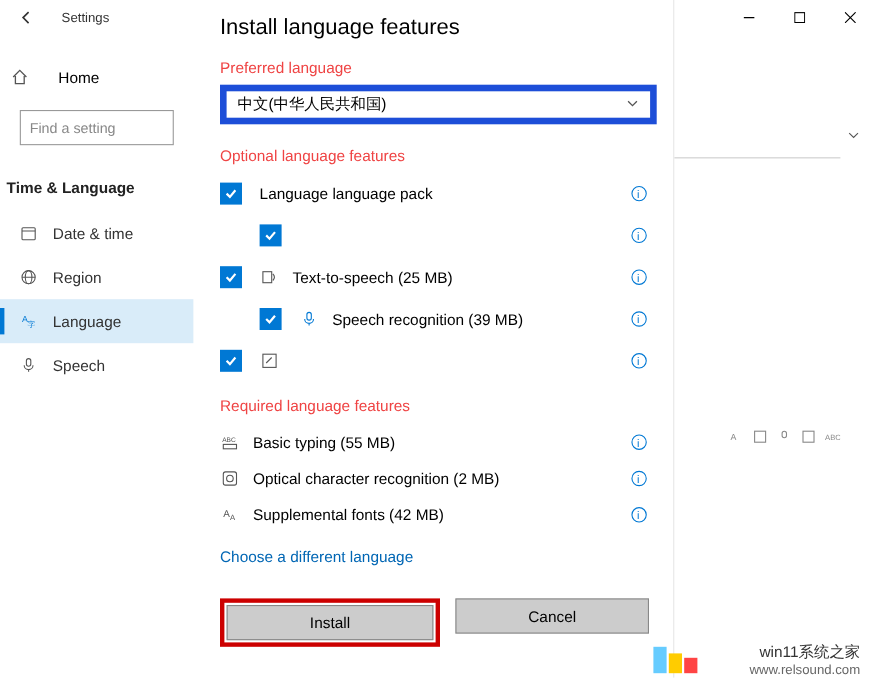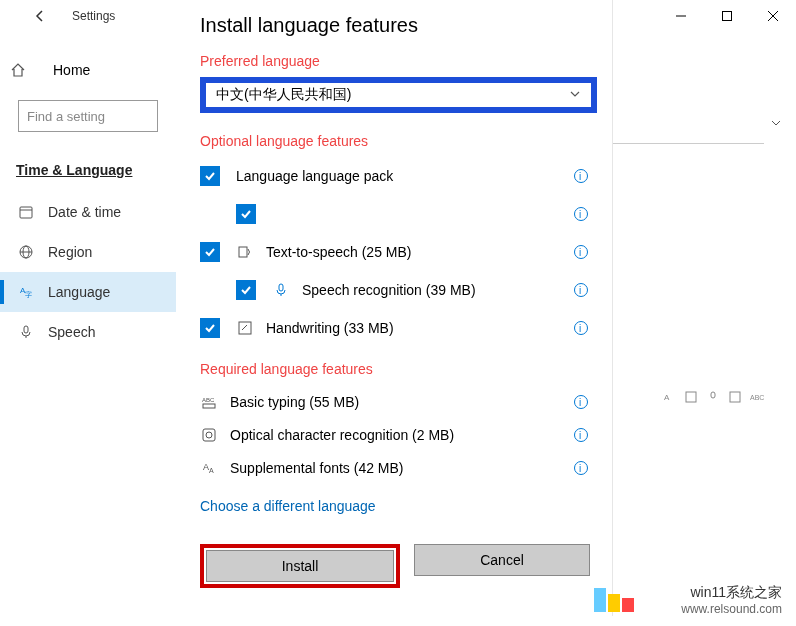--- a/index.html
+++ b/index.html
@@ -1,27 +1,27 @@
 <!DOCTYPE html>
 <html><head>
   <meta charset="utf-8">
   <style>
     * { margin: 0; padding: 0; box-sizing: border-box; font-family: "Segoe UI", sans-serif; }
     body { width: 796px; height: 626px; background: #fff; overflow: hidden; position: relative; color: #000; }
     
-    .titlebar { height: 32px; display: flex; align-items: center; padding-left: 28px; }
+    .titlebar { height: 32px; display: flex; align-items: center; padding-left: 12px; }
     .titlebar-back { width: 24px; height: 24px; display: flex; align-items: center; justify-content: center; margin-right: 20px; }
     .titlebar-title { font-size: 12px; color: #333; }
     .window-controls { position: absolute; right: 0; top: 0; display: flex; height: 32px; }
     .win-ctrl { width: 46px; display: flex; align-items: center; justify-content: center; }
     
     .sidebar { position: absolute; left: 0; top: 32px; width: 176px; height: calc(626px - 32px); background: #fff; padding-top: 20px; }
     .home-row { display: flex; align-items: center; padding: 10px 10px; font-size: 14px; gap: 27px; }
     .search-box { margin: 12px 18px 20px; border: 1px solid #999; height: 32px; display: flex; align-items: center; padding: 0 8px; font-size: 13px; color: #888; }
-    .section-hdr { padding: 10px 16px 14px; font-size: 14px; font-weight: 600; color: #222; text-decoration: underline; }
+    .section-hdr { padding: 10px 6px 14px; font-size: 14px; font-weight: 600; color: #222; }
     .nav-item { display: flex; align-items: center; gap: 14px; padding: 12px 18px; font-size: 14px; color: #333; position: relative; }
     .nav-item.active { background: #d9ecf9; }
     .nav-item.active::before { content: ""; position: absolute; left: 0; top: 8px; bottom: 8px; width: 4px; background: #0078d4; }
     .nav-icon { width: 16px; height: 16px; display: flex; align-items: center; justify-content: center; color: #555; }
     
     .bg-main { position: absolute; left: 176px; top: 32px; right: 0; bottom: 0; padding: 24px 32px; font-size: 14px; color: #333; }
     .bg-line { border-bottom: 1px solid #ccc; height: 88px; }
     .bg-peek1 { margin-top: 10px; color: #444; }
     .bg-peek2 { margin-top: 110px; color: #444; }
     .chev-peek { position: absolute; right: 14px; top: 84px; }
@@ -249,21 +249,20 @@
         <svg width="14" height="14">
           <path d="M3 7 L6 10 L11 4" stroke="#fff" stroke-width="2" fill="none"></path>
         </svg>
       </div>
     <span class="feat-icon">
         <svg width="16" height="16">
           <rect x="2" y="2" width="12" height="12" stroke="#555" fill="none"></rect>
           <path d="M5 10 L10 5" stroke="#555"></path>
         </svg>
       </span>
-    <span>Handwriting (33 MB)</span>
     <div class="info-icon">
         <svg width="16" height="16">
           <circle cx="8" cy="8" r="6.5" stroke="#0078d4" fill="none"></circle>
           <text x="6" y="12" font-size="10" fill="#0078d4">i</text>
         </svg>
       </div>
   </div>
 
   <div class="req-section">
     <div class="section-label">Required language features</div>

